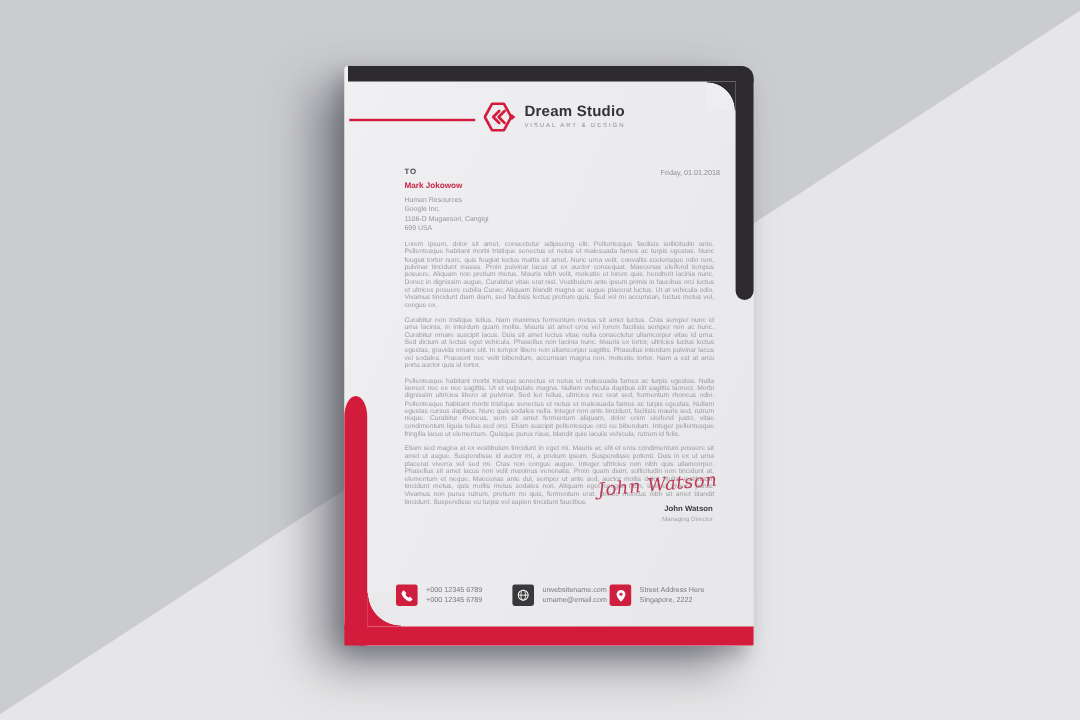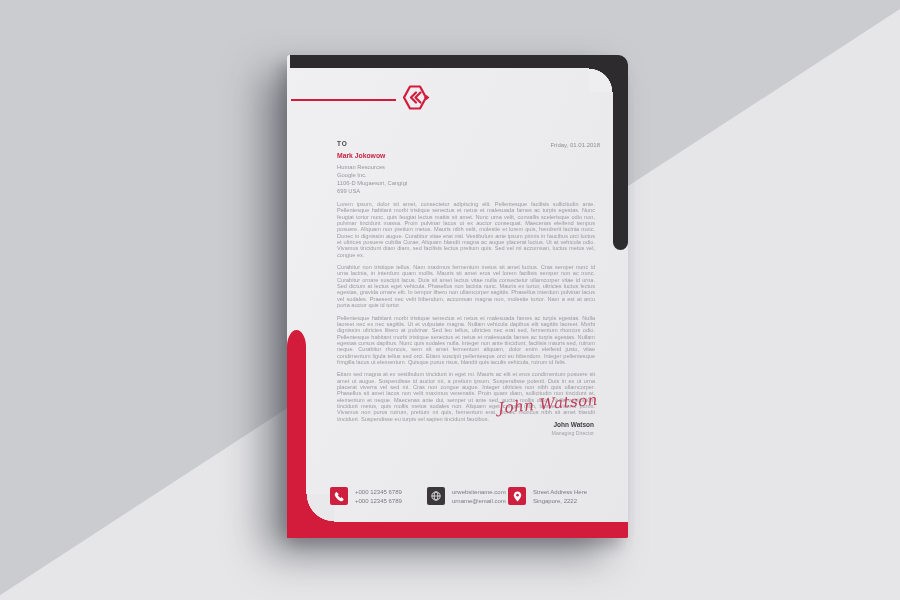--- a/index.html
+++ b/index.html
@@ -81,20 +81,24 @@
     <div class="red-line"></div>
     <div class="logo">
       <span class="mark">
         <svg width="28" height="27" viewBox="0 0 28 26">
           <polygon points="7,2 17,2 23,13 17,24 7,24 1,13" fill="none" stroke="#d31b3c" stroke-width="2.2" stroke-linejoin="round"></polygon>
           <polyline points="13,8 8,13 13,18" fill="none" stroke="#d31b3c" stroke-width="2.2" stroke-linecap="round" stroke-linejoin="round"></polyline>
           <polyline points="17.5,8 12.5,13 17.5,18" fill="none" stroke="#d31b3c" stroke-width="2.2" stroke-linecap="round" stroke-linejoin="round"></polyline>
           <polygon points="23.5,10.6 26.5,13 23.5,15.4 21.2,13" fill="#d31b3c"></polygon>
         </svg>
       </span>
+      <span class="words">
+        <span class="logo-name" style="position:static;display:block">Dream Studio</span>
+        <span class="logo-tag" style="position:static;display:block">VISUAL ART &amp; DESIGN</span>
+      </span>
     </div>
 
     <div class="to-label">TO</div>
     <div class="to-name">Mark Jokowow</div>
     <div class="to-lines">
       <span>Human Resources</span>
       <span>Google Inc.</span>
       <span>1106-D Mugaesori, Cangigi</span>
       <span>699 USA</span>
     </div>

